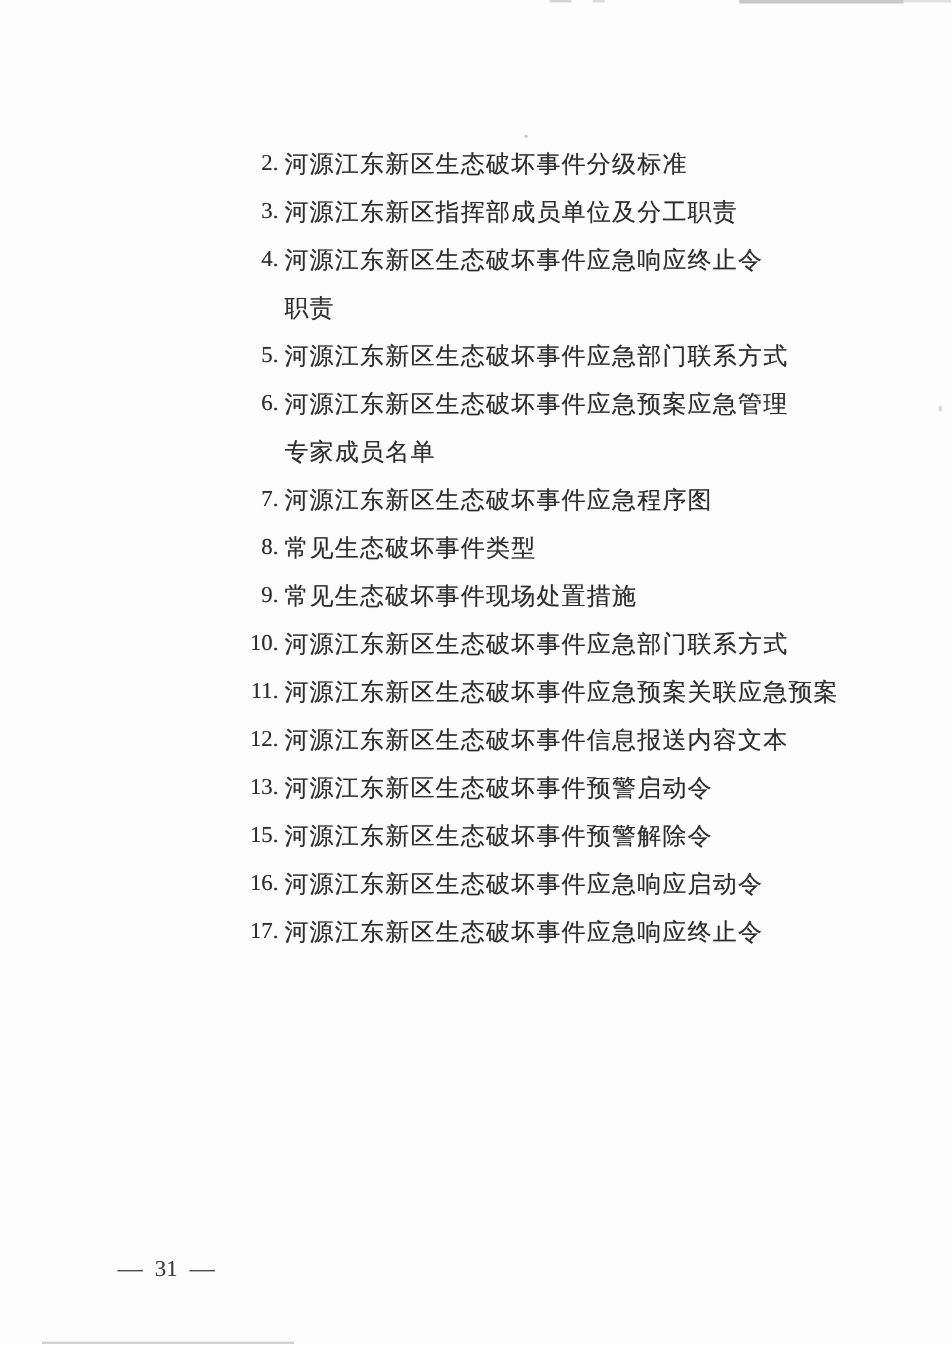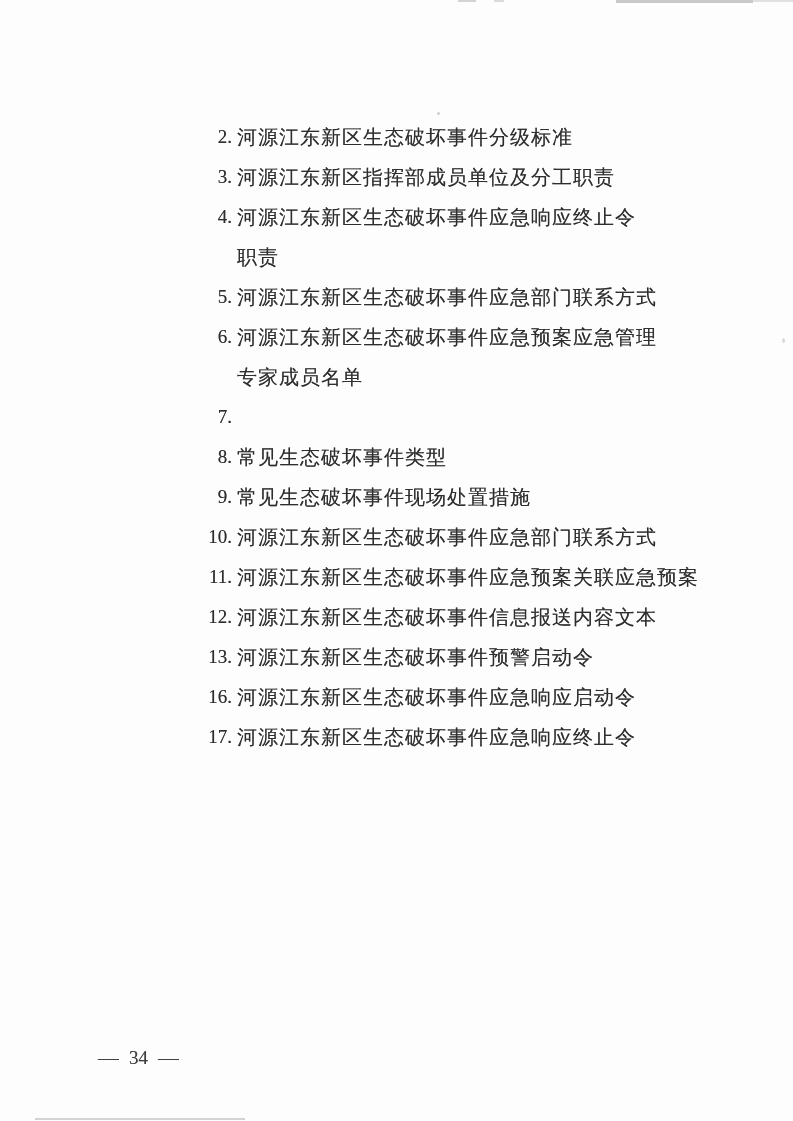--- a/index.html
+++ b/index.html
@@ -106,20 +106,21 @@
       <div class="toc-line">
       <span class="toc-num">6.</span>
       <span class="toc-text">河源江东新区生态破坏事件应急预案应急管理</span>
     </div>
       <div class="toc-line">
       
       <span class="toc-text">专家成员名单</span>
     </div>
       <div class="toc-line">
       <span class="toc-num">7.</span>
+      <span class="toc-text">河源江东新区生态破坏事件应急程序图</span>
     </div>
       <div class="toc-line">
       <span class="toc-num">8.</span>
       <span class="toc-text">常见生态破坏事件类型</span>
     </div>
       <div class="toc-line">
       <span class="toc-num">9.</span>
       <span class="toc-text">常见生态破坏事件现场处置措施</span>
     </div>
       <div class="toc-line">
@@ -132,28 +133,32 @@
     </div>
       <div class="toc-line">
       <span class="toc-num">12.</span>
       <span class="toc-text">河源江东新区生态破坏事件信息报送内容文本</span>
     </div>
       <div class="toc-line">
       <span class="toc-num">13.</span>
       <span class="toc-text">河源江东新区生态破坏事件预警启动令</span>
     </div>
       <div class="toc-line">
+      <span class="toc-num">15.</span>
+      <span class="toc-text">河源江东新区生态破坏事件预警解除令</span>
+    </div>
+      <div class="toc-line">
       <span class="toc-num">16.</span>
       <span class="toc-text">河源江东新区生态破坏事件应急响应启动令</span>
     </div>
       <div class="toc-line">
       <span class="toc-num">17.</span>
       <span class="toc-text">河源江东新区生态破坏事件应急响应终止令</span>
     </div>
     </div>
 
   <div class="page-footer">
     <span class="dash">—</span>
-    <span class="num">34</span>
+    <span class="num">31</span>
     <span class="dash">—</span>
   </div>
 
 </div>
 
 </body></html>

